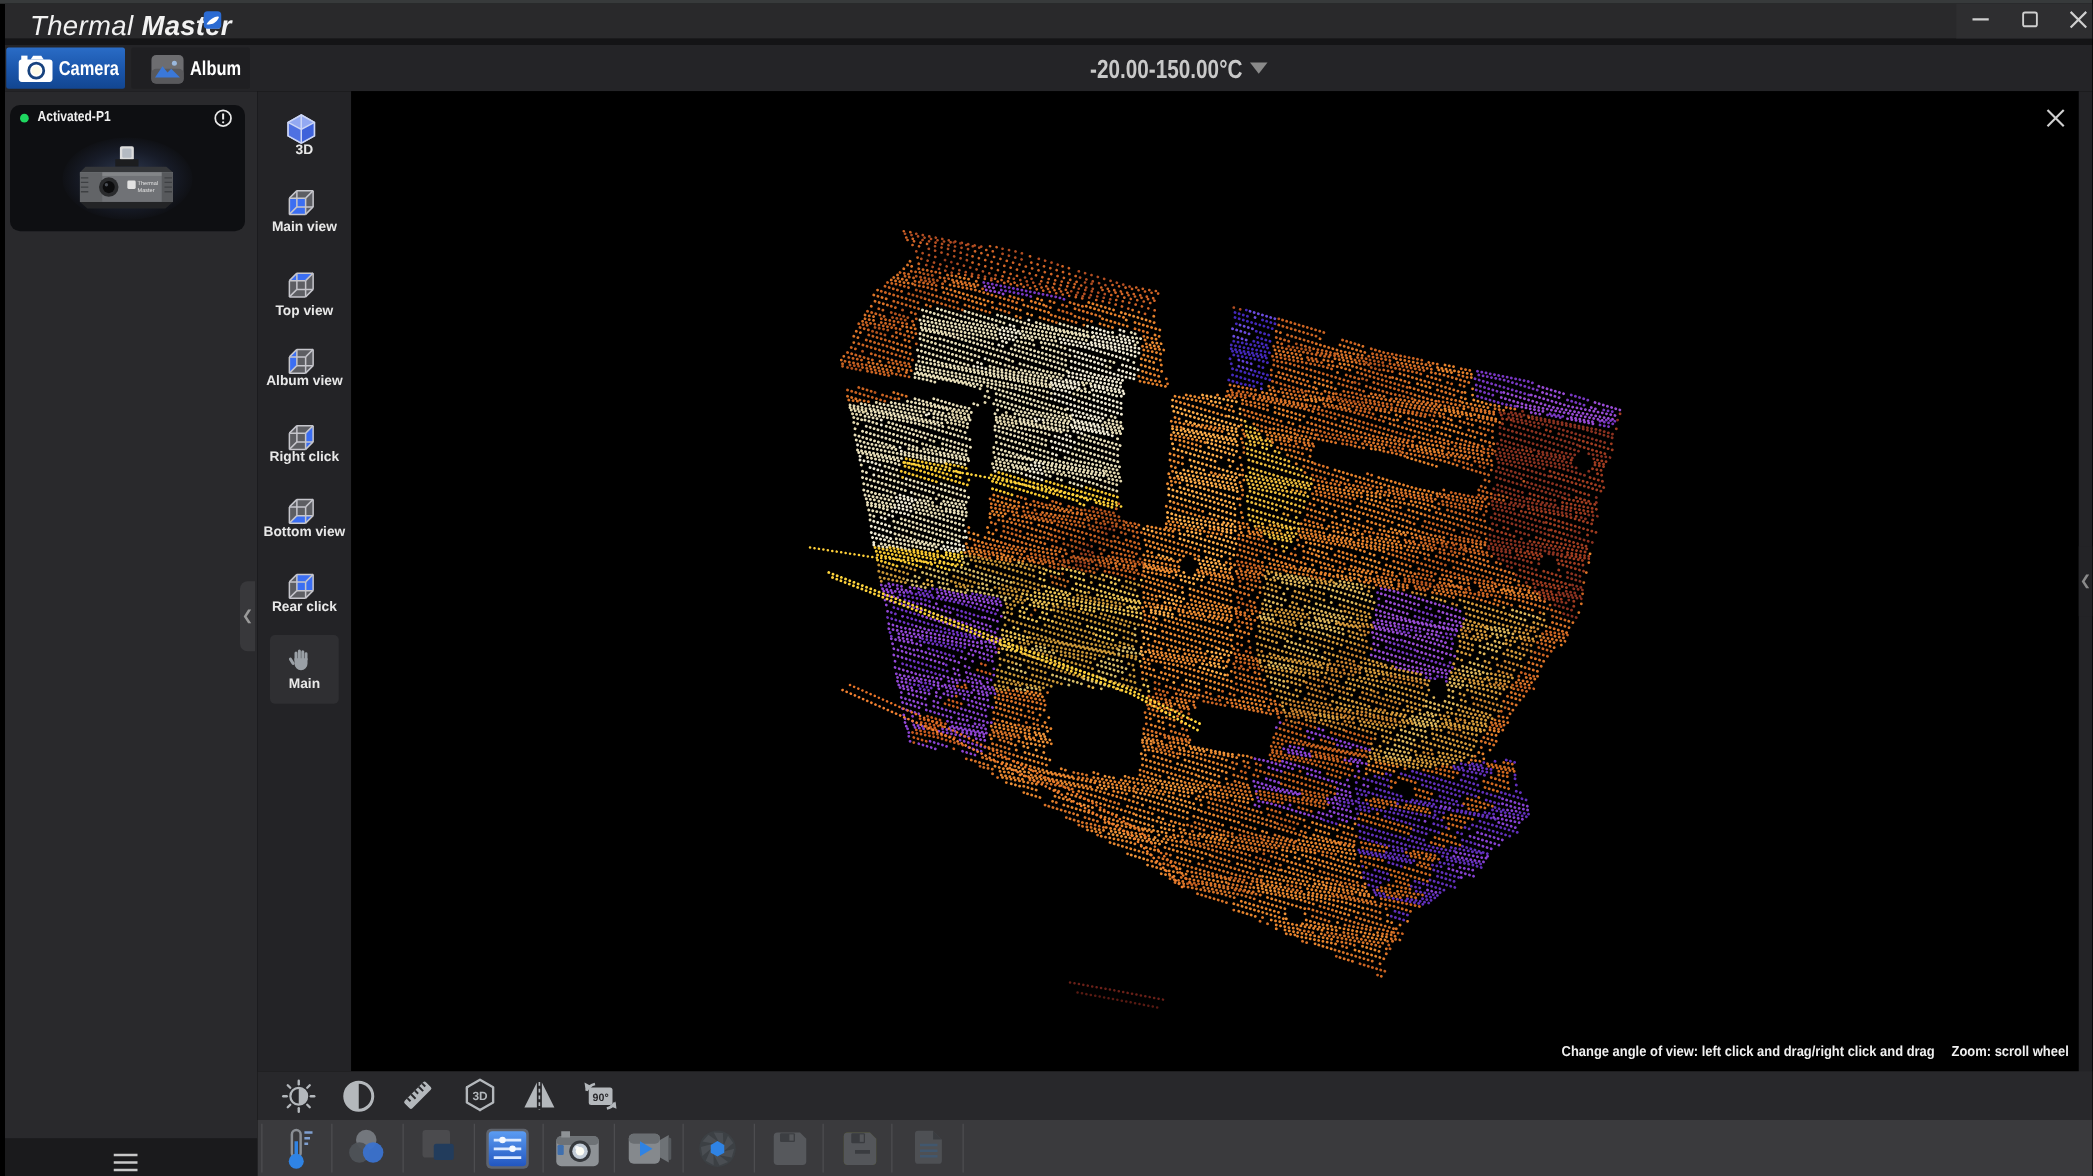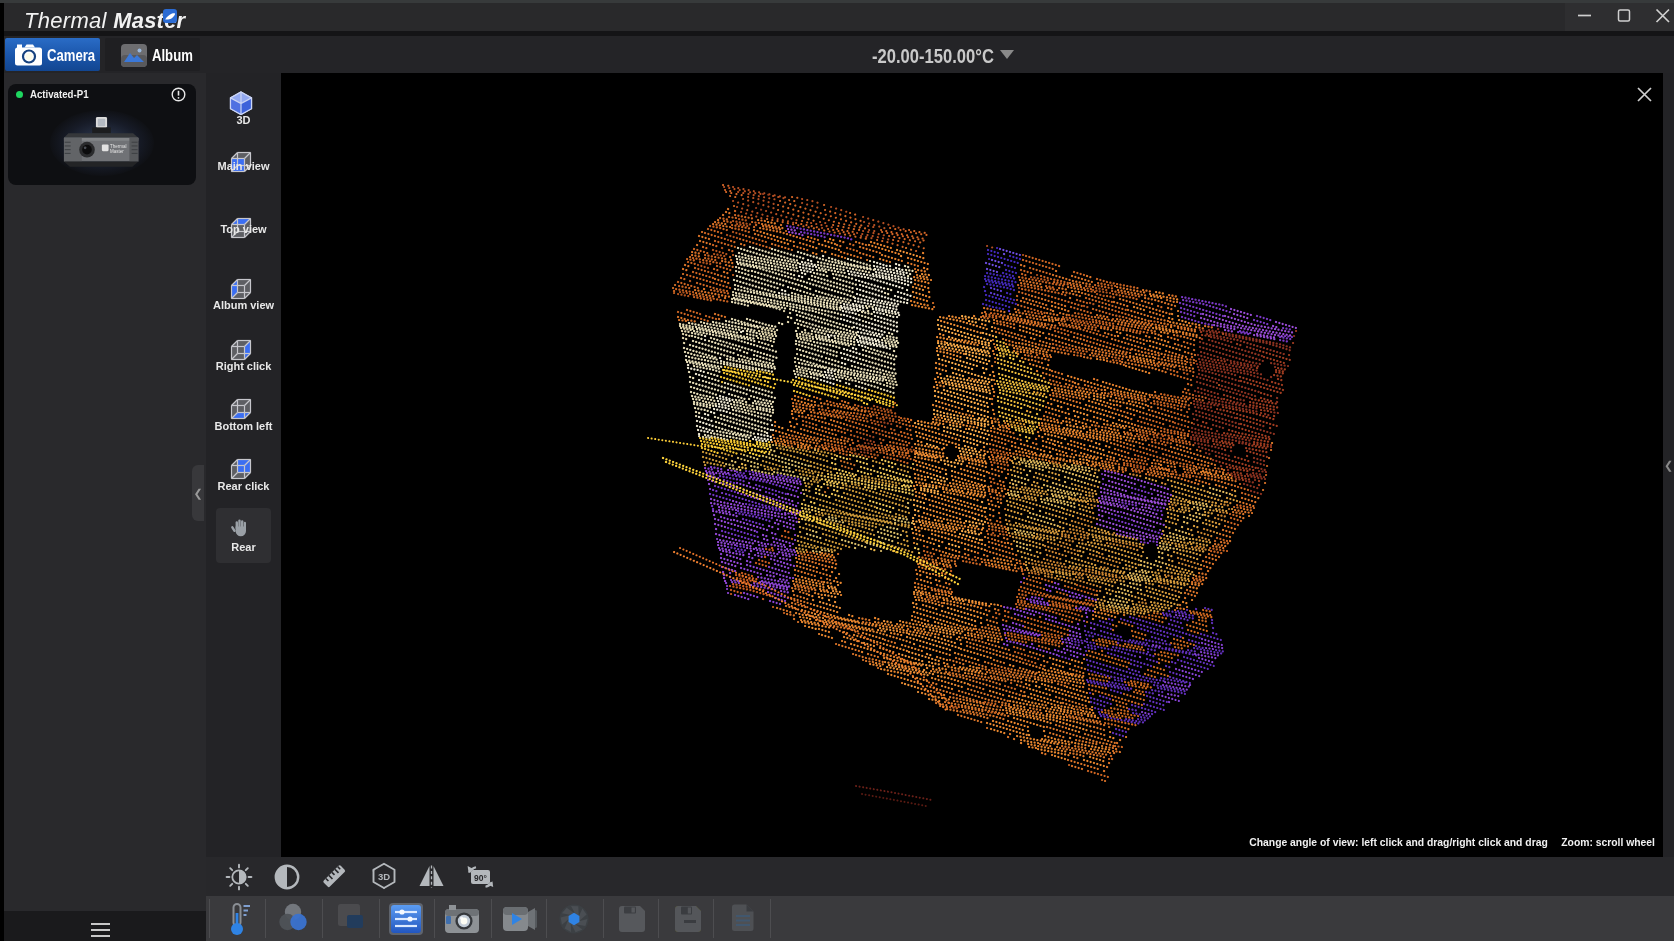--- a/index.html
+++ b/index.html
@@ -162,21 +162,21 @@
         <line x1="2.5" y1="21.5" x2="2.5" y2="8.5" stroke="#c6c6cc" stroke-width="1.2"></line>
         <line x1="8.5" y1="2.5" x2="21.5" y2="2.5" stroke="#c6c6cc" stroke-width="1.2"></line>
         <line x1="21.5" y1="2.5" x2="21.5" y2="15.5" stroke="#c6c6cc" stroke-width="1.2"></line>
         <line x1="21.5" y1="15.5" x2="8.5" y2="15.5" stroke="#c6c6cc" stroke-width="1.2"></line>
         <line x1="8.5" y1="15.5" x2="8.5" y2="2.5" stroke="#c6c6cc" stroke-width="1.2"></line>
         <line x1="2.5" y1="8.5" x2="8.5" y2="2.5" stroke="#c6c6cc" stroke-width="1.2"></line>
         <line x1="15.5" y1="8.5" x2="21.5" y2="2.5" stroke="#c6c6cc" stroke-width="1.2"></line>
         <line x1="15.5" y1="21.5" x2="21.5" y2="15.5" stroke="#c6c6cc" stroke-width="1.2"></line>
         <line x1="2.5" y1="21.5" x2="8.5" y2="15.5" stroke="#c6c6cc" stroke-width="1.2"></line>
       </svg></div>
-<div class="vbtn" style="top:160px">Main view</div>
+<div class="vbtn" style="top:176px">Main view</div>
 <div class="abs" style="left:229px;top:216px;width:24px;height:24px"><svg width="24" height="24" viewBox="0 0 24 24">
         <polygon points="8.5,2.5 21.5,2.5 21.5,15.5 8.5,15.5" fill="rgba(150,152,158,0.30)"></polygon>
         <polygon points="2.5,8.5 8.5,2.5 21.5,2.5 15.5,8.5" fill="rgba(150,152,158,0.30)"></polygon>
         <polygon points="2.5,8.5 8.5,2.5 8.5,15.5 2.5,21.5" fill="rgba(150,152,158,0.30)"></polygon>
         <polygon points="15.5,8.5 21.5,2.5 21.5,15.5 15.5,21.5" fill="rgba(150,152,158,0.30)"></polygon>
         <polygon points="2.5,21.5 8.5,15.5 21.5,15.5 15.5,21.5" fill="rgba(150,152,158,0.30)"></polygon>
         <polygon points="2.5,8.5 15.5,8.5 15.5,21.5 2.5,21.5" fill="rgba(150,152,158,0.30)"></polygon>
         <polygon points="2.5,8.5 8.5,2.5 21.5,2.5 15.5,8.5" fill="#3b6ef2"></polygon>
         <line x1="2.5" y1="8.5" x2="15.5" y2="8.5" stroke="#c6c6cc" stroke-width="1.2"></line>
         <line x1="15.5" y1="8.5" x2="15.5" y2="21.5" stroke="#c6c6cc" stroke-width="1.2"></line>
@@ -184,21 +184,21 @@
         <line x1="2.5" y1="21.5" x2="2.5" y2="8.5" stroke="#c6c6cc" stroke-width="1.2"></line>
         <line x1="8.5" y1="2.5" x2="21.5" y2="2.5" stroke="#c6c6cc" stroke-width="1.2"></line>
         <line x1="21.5" y1="2.5" x2="21.5" y2="15.5" stroke="#c6c6cc" stroke-width="1.2"></line>
         <line x1="21.5" y1="15.5" x2="8.5" y2="15.5" stroke="#c6c6cc" stroke-width="1.2"></line>
         <line x1="8.5" y1="15.5" x2="8.5" y2="2.5" stroke="#c6c6cc" stroke-width="1.2"></line>
         <line x1="2.5" y1="8.5" x2="8.5" y2="2.5" stroke="#c6c6cc" stroke-width="1.2"></line>
         <line x1="15.5" y1="8.5" x2="21.5" y2="2.5" stroke="#c6c6cc" stroke-width="1.2"></line>
         <line x1="15.5" y1="21.5" x2="21.5" y2="15.5" stroke="#c6c6cc" stroke-width="1.2"></line>
         <line x1="2.5" y1="21.5" x2="8.5" y2="15.5" stroke="#c6c6cc" stroke-width="1.2"></line>
       </svg></div>
-<div class="vbtn" style="top:223px">Top view</div>
+<div class="vbtn" style="top:243px">Top view</div>
 <div class="abs" style="left:229px;top:277px;width:24px;height:24px"><svg width="24" height="24" viewBox="0 0 24 24">
         <polygon points="8.5,2.5 21.5,2.5 21.5,15.5 8.5,15.5" fill="rgba(150,152,158,0.30)"></polygon>
         <polygon points="2.5,8.5 8.5,2.5 21.5,2.5 15.5,8.5" fill="rgba(150,152,158,0.30)"></polygon>
         <polygon points="2.5,8.5 8.5,2.5 8.5,15.5 2.5,21.5" fill="rgba(150,152,158,0.30)"></polygon>
         <polygon points="15.5,8.5 21.5,2.5 21.5,15.5 15.5,21.5" fill="rgba(150,152,158,0.30)"></polygon>
         <polygon points="2.5,21.5 8.5,15.5 21.5,15.5 15.5,21.5" fill="rgba(150,152,158,0.30)"></polygon>
         <polygon points="2.5,8.5 15.5,8.5 15.5,21.5 2.5,21.5" fill="rgba(150,152,158,0.30)"></polygon>
         <polygon points="2.5,8.5 8.5,2.5 8.5,15.5 2.5,21.5" fill="#3b6ef2"></polygon>
         <line x1="2.5" y1="8.5" x2="15.5" y2="8.5" stroke="#c6c6cc" stroke-width="1.2"></line>
         <line x1="15.5" y1="8.5" x2="15.5" y2="21.5" stroke="#c6c6cc" stroke-width="1.2"></line>
@@ -250,21 +250,21 @@
         <line x1="2.5" y1="21.5" x2="2.5" y2="8.5" stroke="#c6c6cc" stroke-width="1.2"></line>
         <line x1="8.5" y1="2.5" x2="21.5" y2="2.5" stroke="#c6c6cc" stroke-width="1.2"></line>
         <line x1="21.5" y1="2.5" x2="21.5" y2="15.5" stroke="#c6c6cc" stroke-width="1.2"></line>
         <line x1="21.5" y1="15.5" x2="8.5" y2="15.5" stroke="#c6c6cc" stroke-width="1.2"></line>
         <line x1="8.5" y1="15.5" x2="8.5" y2="2.5" stroke="#c6c6cc" stroke-width="1.2"></line>
         <line x1="2.5" y1="8.5" x2="8.5" y2="2.5" stroke="#c6c6cc" stroke-width="1.2"></line>
         <line x1="15.5" y1="8.5" x2="21.5" y2="2.5" stroke="#c6c6cc" stroke-width="1.2"></line>
         <line x1="15.5" y1="21.5" x2="21.5" y2="15.5" stroke="#c6c6cc" stroke-width="1.2"></line>
         <line x1="2.5" y1="21.5" x2="8.5" y2="15.5" stroke="#c6c6cc" stroke-width="1.2"></line>
       </svg></div>
-<div class="vbtn" style="top:419.5px">Bottom left</div>
+<div class="vbtn" style="top:419.5px">Bottom view</div>
 <div class="abs" style="left:229px;top:457px;width:24px;height:24px"><svg width="24" height="24" viewBox="0 0 24 24">
         <polygon points="8.5,2.5 21.5,2.5 21.5,15.5 8.5,15.5" fill="rgba(150,152,158,0.30)"></polygon>
         <polygon points="2.5,8.5 8.5,2.5 21.5,2.5 15.5,8.5" fill="rgba(150,152,158,0.30)"></polygon>
         <polygon points="2.5,8.5 8.5,2.5 8.5,15.5 2.5,21.5" fill="rgba(150,152,158,0.30)"></polygon>
         <polygon points="15.5,8.5 21.5,2.5 21.5,15.5 15.5,21.5" fill="rgba(150,152,158,0.30)"></polygon>
         <polygon points="2.5,21.5 8.5,15.5 21.5,15.5 15.5,21.5" fill="rgba(150,152,158,0.30)"></polygon>
         <polygon points="2.5,8.5 15.5,8.5 15.5,21.5 2.5,21.5" fill="rgba(150,152,158,0.30)"></polygon>
         <polygon points="8.5,2.5 21.5,2.5 21.5,15.5 8.5,15.5" fill="#3b6ef2"></polygon>
         <line x1="2.5" y1="8.5" x2="15.5" y2="8.5" stroke="#c6c6cc" stroke-width="1.2"></line>
         <line x1="15.5" y1="8.5" x2="15.5" y2="21.5" stroke="#c6c6cc" stroke-width="1.2"></line>
@@ -281,21 +281,21 @@
       </svg></div>
 <div class="vbtn" style="top:479.5px">Rear click</div>
 <div class="abs" style="left:229px;top:515px;width:24px;height:24px"><svg width="24" height="24" viewBox="0 0 24 24">
         <rect x="6.6" y="6.2" width="2.4" height="8" rx="1.2" fill="#9aa0a6"></rect>
         <rect x="9.3" y="4.6" width="2.4" height="9" rx="1.2" fill="#9aa0a6"></rect>
         <rect x="12" y="5.2" width="2.4" height="8.6" rx="1.2" fill="#9aa0a6"></rect>
         <rect x="14.7" y="6.8" width="2.3" height="7" rx="1.15" fill="#9aa0a6"></rect>
         <rect x="3.2" y="10.8" width="2.4" height="6.5" rx="1.2" fill="#9aa0a6" transform="rotate(-32 4.4 14)"></rect>
         <path d="M6.6 11.5 h10.4 v4.5 a5.2 5.2 0 0 1 -5.2 5.2 a5.2 5.2 0 0 1 -5.2 -5.2 Z" fill="#9aa0a6"></path>
       </svg></div>
-<div class="vbtn" style="top:541px">Rear</div>
+<div class="vbtn" style="top:541px">Main</div>
 
   <svg class="abs" style="left:1636px;top:86px" width="17" height="17" viewBox="0 0 17 17">
     <path d="M2 2 L15 15 M15 2 L2 15" stroke="#cfcfcf" stroke-width="1.7"></path>
   </svg>
   <div class="abs" id="hint">Change angle of view: left click and drag/right click and drag<span>Zoom: scroll wheel</span></div>
   <div class="abs" id="row1"></div>
   <div class="abs" id="row2"></div>
   <div class="div2" style="left:209px"></div>
 <div class="div2" style="left:265px"></div>
 <div class="div2" style="left:322px"></div>

